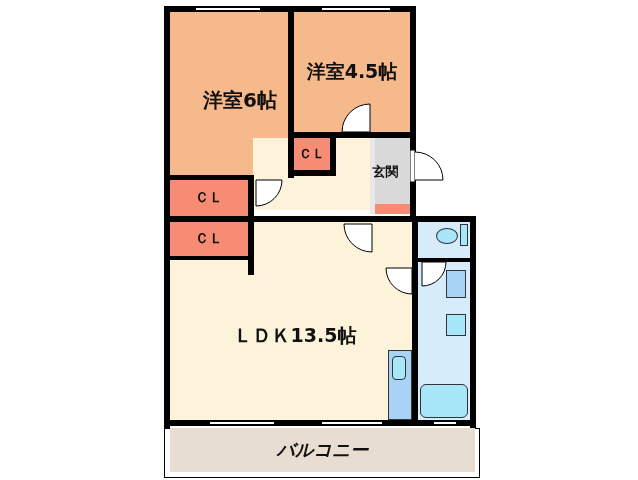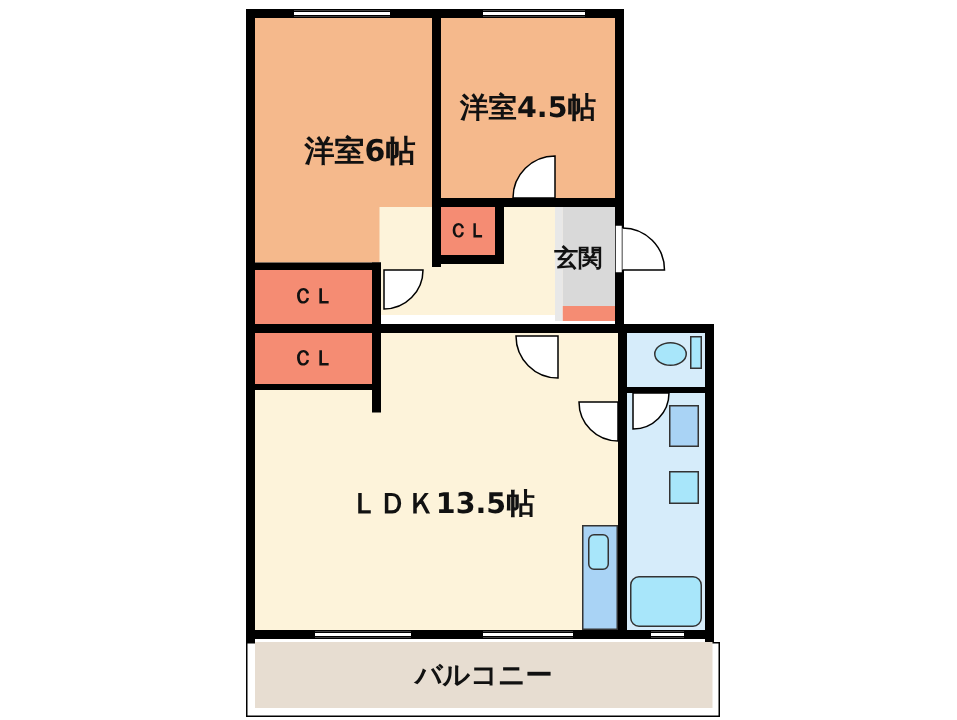--- a/index.html
+++ b/index.html
@@ -9,21 +9,21 @@
   .room{position:absolute;}
   .label{position:absolute;font-weight:bold;color:#111;display:flex;align-items:center;justify-content:center;white-space:nowrap;}
   .win{position:absolute;background:#fff;border-top:1px solid #000;border-bottom:1px solid #000;box-sizing:border-box;}
   .win::after{content:"";position:absolute;left:0;right:0;top:50%;border-top:1px solid #000;}
 </style>
 </head>
 <body>
 
 <div class="abs" style="left:164px;top:428px;width:316px;height:50px;border:1px solid #000;background:#fff;"></div>
 <div class="room" style="left:170px;top:428px;width:305px;height:44px;background:#E7DDD1;"></div>
-<div class="label" style="left:170px;top:428px;width:305px;height:44px;font-size:18px;">バルコニー</div>
+<div class="label" style="left:170px;top:428px;width:305px;height:44px;font-size:18px;font-style:italic;">バルコニー</div>
 
 <div class="room" style="left:170px;top:12px;width:118px;height:163px;background:#F5B98C;"></div>
 <div class="room" style="left:294px;top:12px;width:116px;height:120px;background:#F5B98C;"></div>
 <div class="room" style="left:253px;top:138px;width:122px;height:72px;background:#FDF3DA;"></div>
 <div class="room" style="left:294px;top:138px;width:36px;height:32px;background:#F58C73;"></div>
 <div class="room" style="left:375px;top:138px;width:35px;height:66px;background:#D9D9D9;"></div>
 <div class="room" style="left:375px;top:204px;width:35px;height:10px;background:#F58C73;"></div>
 <div class="room" style="left:170px;top:180px;width:78px;height:36px;background:#F58C73;"></div>
 <div class="room" style="left:170px;top:222px;width:78px;height:34px;background:#F58C73;"></div>
 <div class="room" style="left:170px;top:222px;width:242px;height:198px;background:#FDF3DA;"></div>
@@ -78,16 +78,16 @@
 <svg class="abs" style="left:384px;top:266px;" width="30" height="34">
     <path d="M28 2 L2 2 A26 26 0 0 0 28 28 Z" fill="#fff" stroke="#000"></path>
   </svg>
 <svg class="abs" style="left:420px;top:260px;" width="30" height="30">
     <path d="M2 2 L26 2 A24 24 0 0 1 2 26 Z" fill="#fff" stroke="#000"></path>
   </svg>
 
 <div class="label" style="left:170px;top:80px;width:140px;height:40px;font-size:20px;">洋室6帖</div>
 <div class="label" style="left:294px;top:54px;width:116px;height:36px;font-size:19px;">洋室4.5帖</div>
 <div class="label" style="left:294px;top:138px;width:36px;height:32px;font-size:13px;">ＣＬ</div>
-<div class="label" style="left:375px;top:160px;width:21px;height:24px;font-size:16px;">玄関</div>
+<div class="label" style="left:375px;top:160px;width:21px;height:24px;font-size:13px;">玄関</div>
 <div class="label" style="left:170px;top:180px;width:78px;height:36px;font-size:14px;">ＣＬ</div>
 <div class="label" style="left:170px;top:222px;width:78px;height:34px;font-size:14px;">ＣＬ</div>
 <div class="label" style="left:200px;top:316px;width:190px;height:40px;font-size:19px;">ＬＤＫ13.5帖</div>
 
 </body></html>

